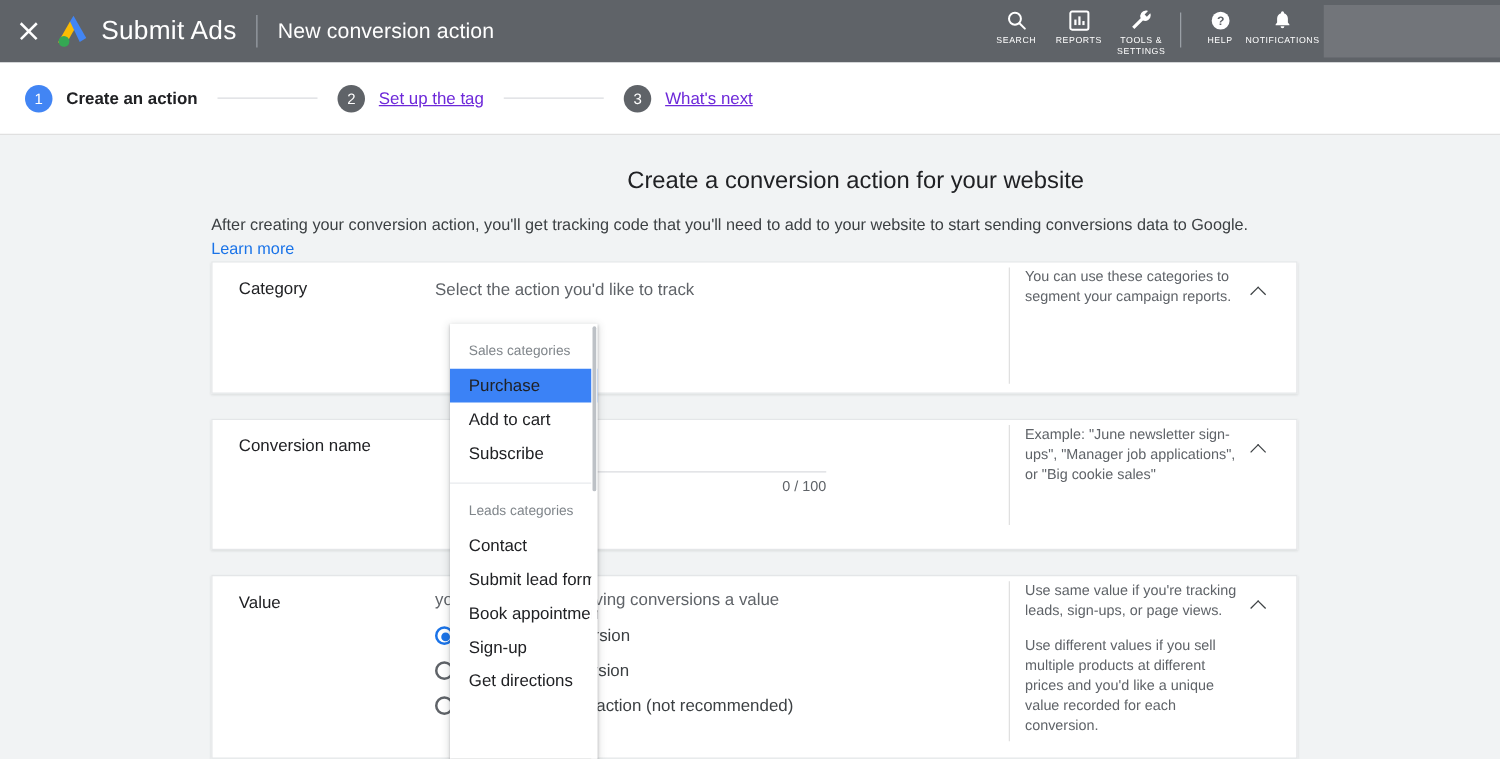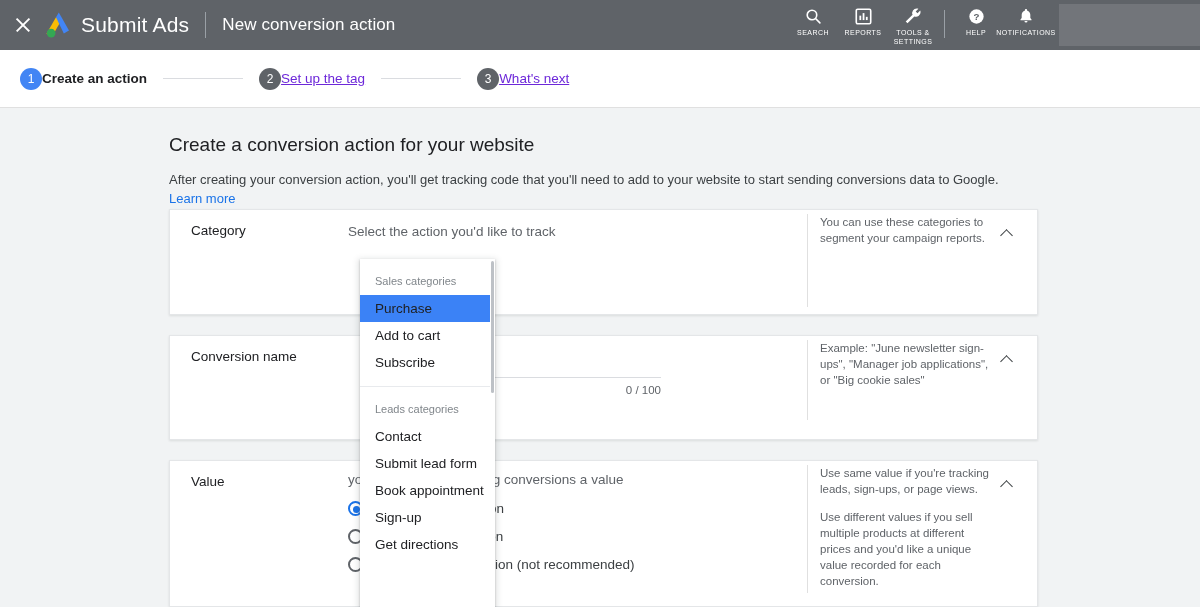--- a/index.html
+++ b/index.html
@@ -75,29 +75,29 @@
   }
   .step { display: flex; align-items: center; }
   .step .num {
     width: 22px; height: 22px; border-radius: 50%;
     color: #fff; font-size: 12px;
     display: flex; align-items: center; justify-content: center;
     flex: none;
   }
   .step .num.active { background: #4285f4; }
   .step .num.inactive { background: #5f6368; }
-  .step .lbl { font-size: 13.5px; }
+  .step .lbl { margin-left: 11px; font-size: 13.5px; }
   .step .lbl.active { color: #202124; font-weight: bold; }
   .step .lbl.inactive { color: #6d28d9; text-decoration: underline; }
   .step-line { width: 80px; height: 1px; background: #dadce0; margin: 0 16px; }
 
   
   .content { position: absolute; top: 108px; left: 0; width: 1200px; height: 499px; }
   .page-head { padding: 26px 0 0 169px; }
-  .page-h1 { font-size: 19px; color: #202124; font-weight: 400; }
+  .page-h1 { font-size: 19px; color: #202124; font-weight: 400; text-align: center; }
   .page-sub {
     margin-top: 14px; width: 853px;
     font-size: 13px; line-height: 19px; color: #3c4043;
   }
   .page-sub a { color: #1a73e8; text-decoration: none; }
 
   .card {
     position: absolute; left: 169px; width: 869px;
     background: #fff;
     border: 1px solid #e4e6e8;
@@ -158,21 +158,21 @@
   .radio-circle.on::after {
     content: ""; position: absolute; left: 3px; top: 3px;
     width: 7px; height: 7px; border-radius: 50%; background: #1a73e8;
   }
   .radio-text { font-size: 13.5px; color: #3c4043; }
   .value-intro { font-size: 13.5px; color: #5f6368; margin-bottom: 7px; }
 
   
   .dropdown {
     position: absolute; left: 360px; top: 259px;
-    width: 135px; height: 348px;
+    width: 118px; height: 348px;
     background: #fff;
     box-shadow: 0 2px 6px 2px rgba(60,64,67,.15), 0 1px 2px rgba(60,64,67,.3);
     overflow: hidden; z-index: 50;
   }
   .dd-inner { position: relative; }
   .dd-group {
     font-size: 11px; color: #80868b;
     padding: 16px 0 8px 15px;
   }
   .dd-item {

